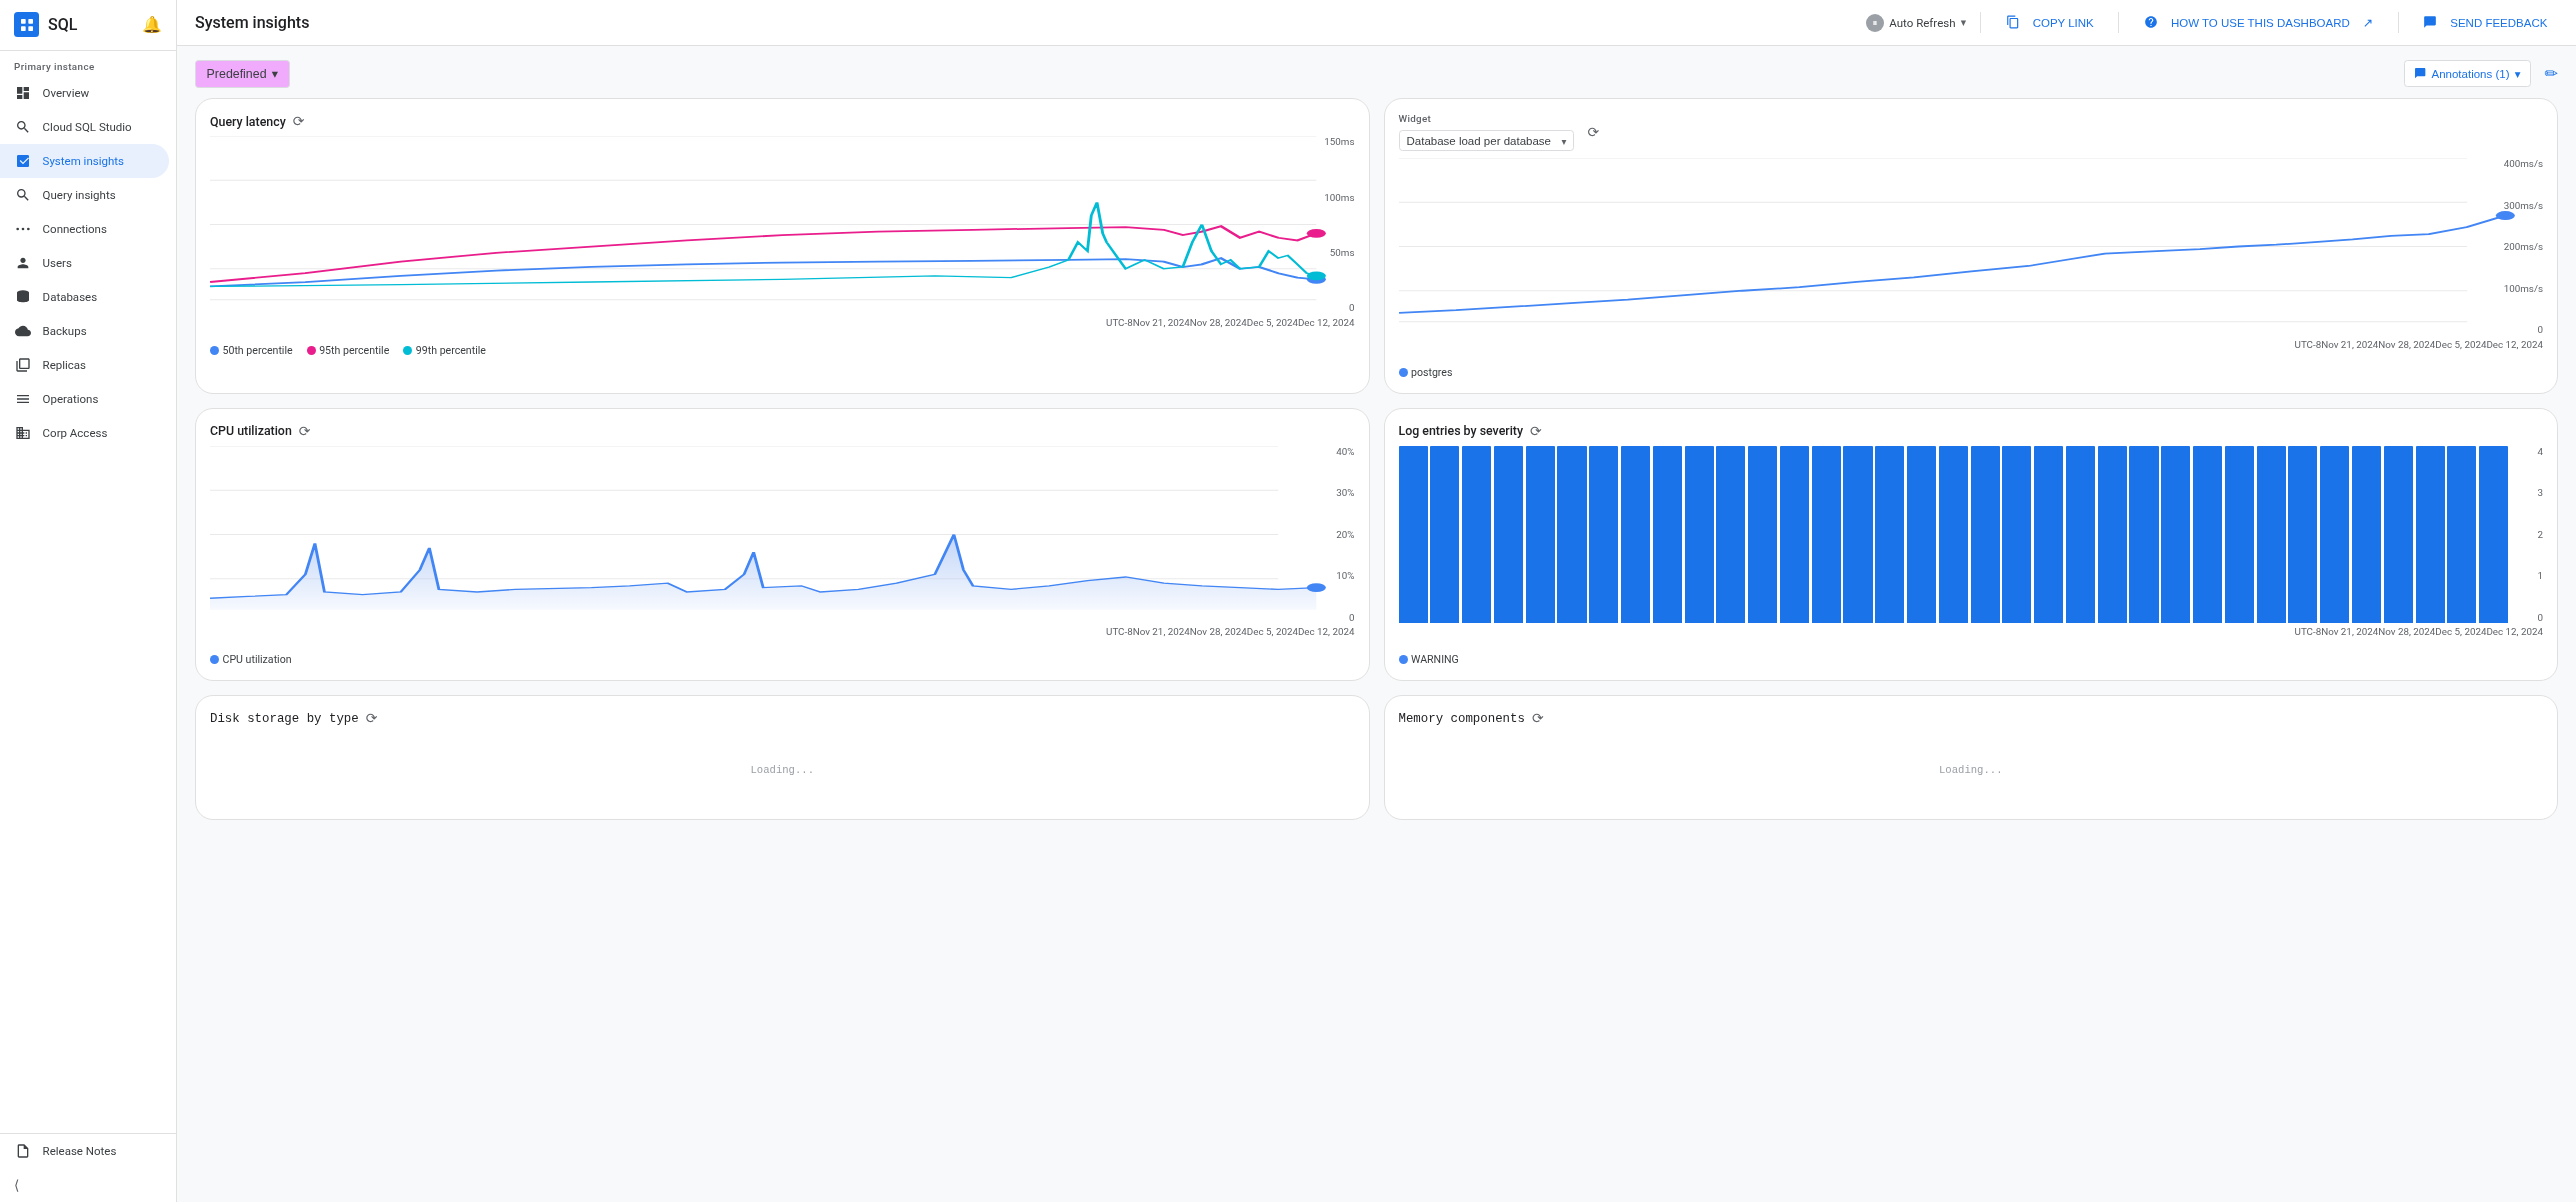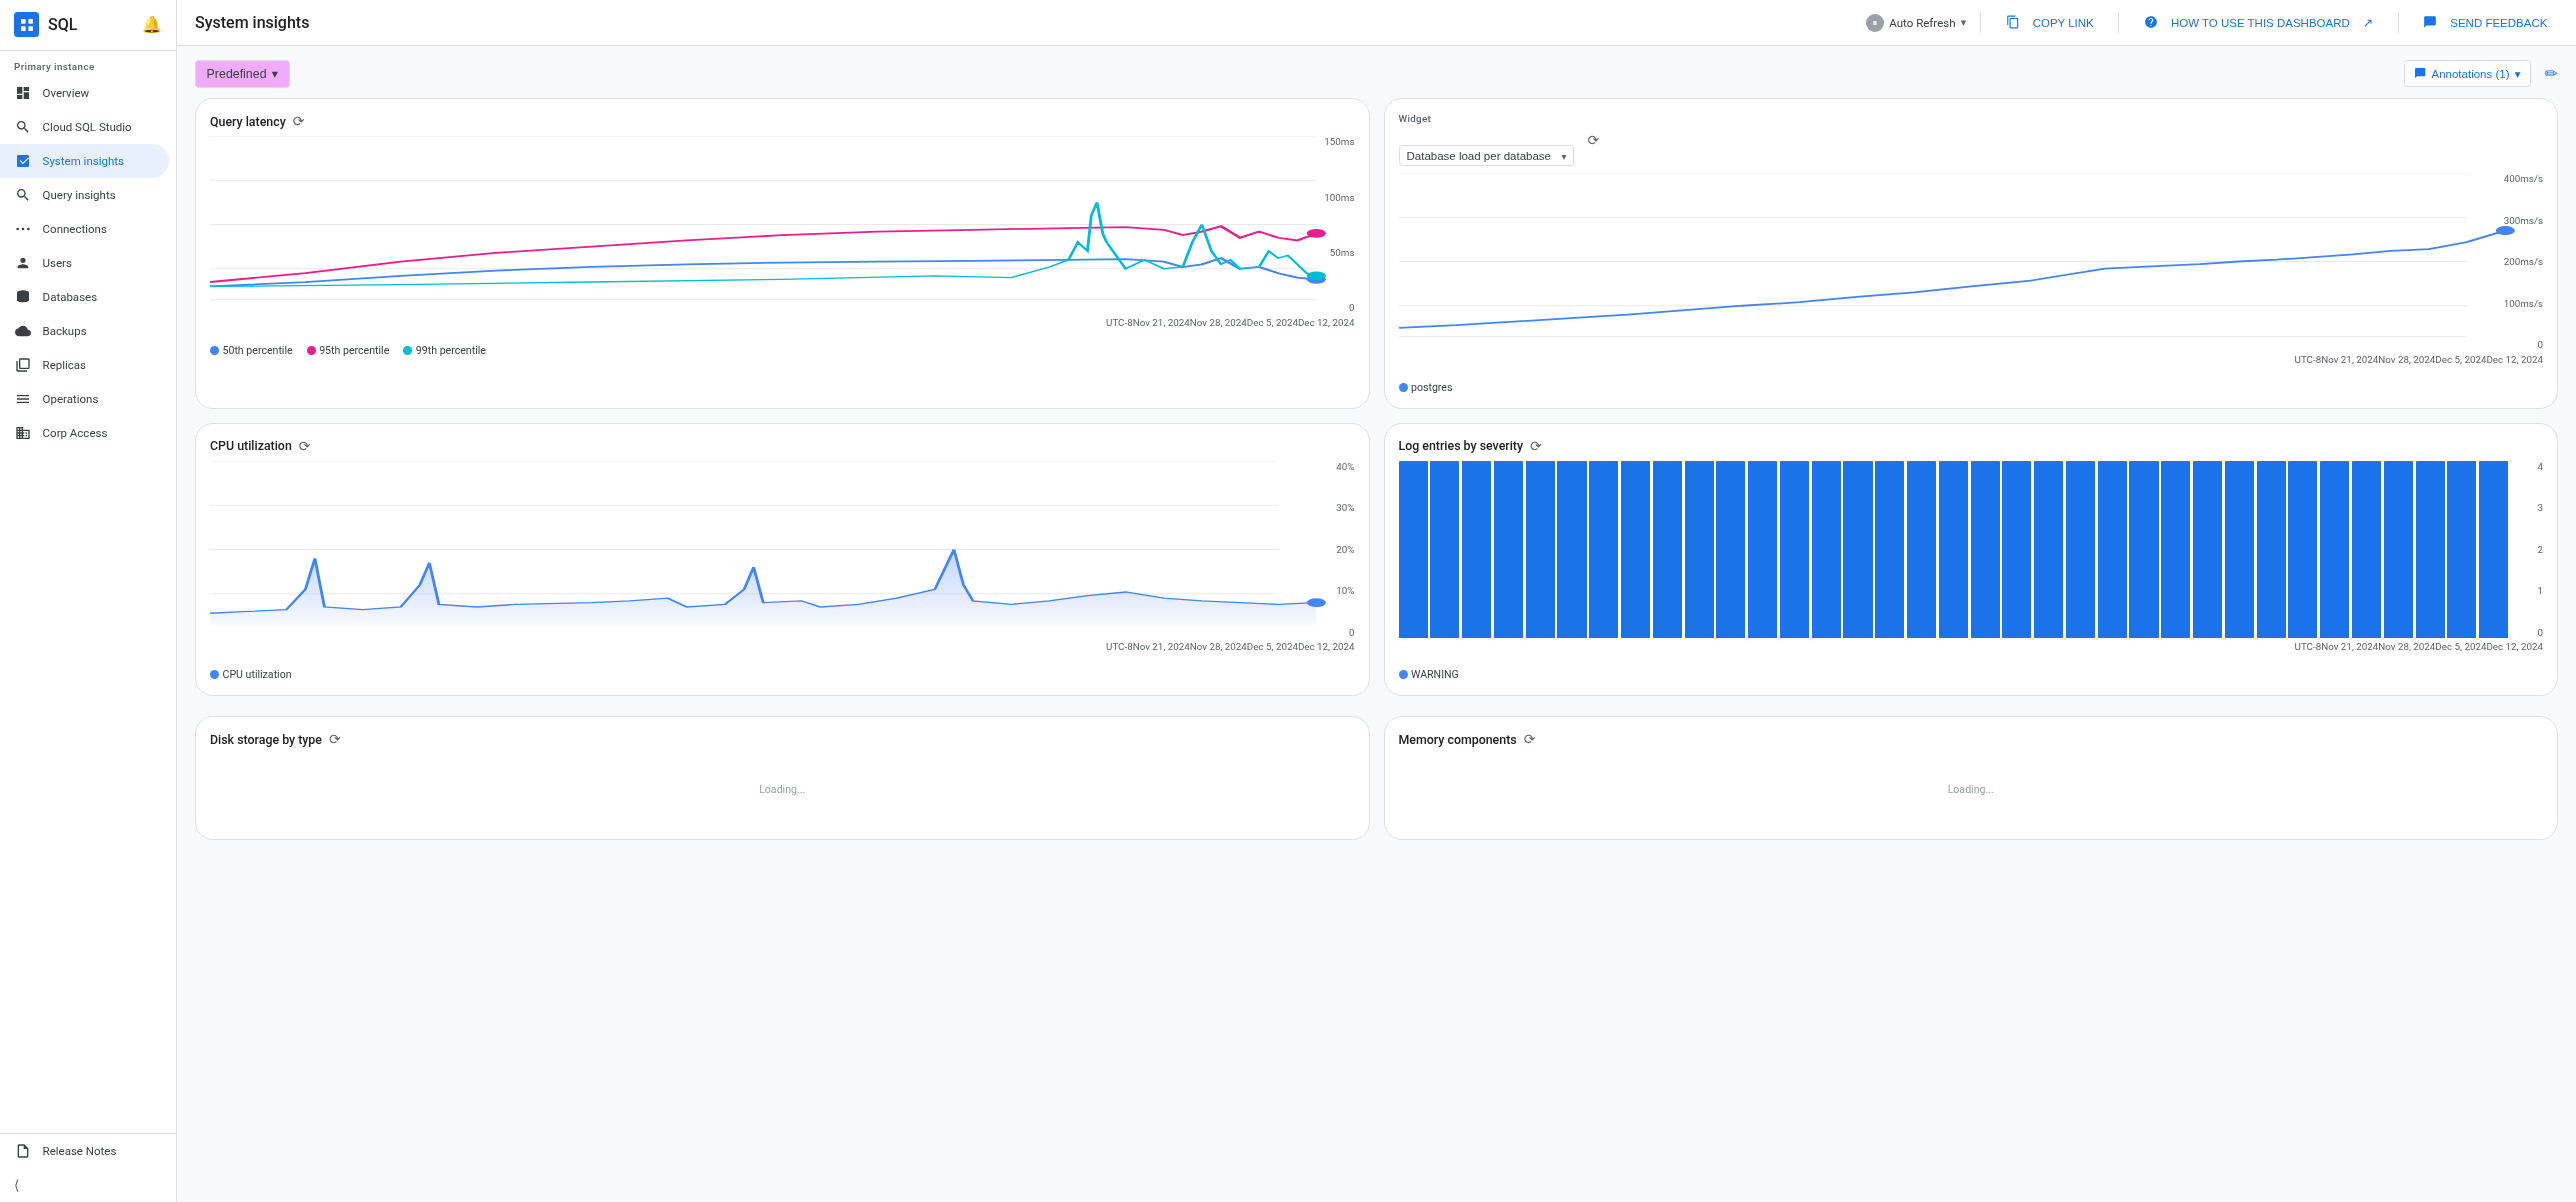--- a/index.html
+++ b/index.html
@@ -55,21 +55,21 @@
     .legend-item { display: flex; align-items: center; gap: 3.5px; font-size: 10.6px; color: #3c4043; }
     .legend-dot { width: 9px; height: 9px; border-radius: 50%; flex-shrink: 0; }
     .y-axis-labels { position: absolute; right: 0; top: 0; height: 100%; display: flex; flex-direction: column; justify-content: space-between; font-size: 9.8px; color: #5f6368; text-align: right; pointer-events: none; }
     .x-axis-labels { display: flex; justify-content: flex-end; font-size: 9.8px; color: #5f6368; margin-top: 3.5px; }
 
     
     .bar-chart-area { position: relative; width: 100%; height: 177px; display: flex; align-items: flex-end; gap: 2.7px; padding-right: 35px; }
     .bar { flex: 1; background: #1a73e8; border-radius: 0.9px 0.9px 0 0; }
     .bar-y-labels { position: absolute; right: 0; top: 0; height: 100%; display: flex; flex-direction: column; justify-content: space-between; font-size: 9.8px; color: #5f6368; text-align: right; }
 
-    .widget-label { font-size: 9.8px; color: #5f6368; font-weight: 500; letter-spacing: 0.3px; margin-bottom: 21px; }
+    .widget-label { font-size: 9.8px; color: #5f6368; font-weight: 500; letter-spacing: 0.3px; margin-bottom: 6px; }
   </style>
 </head>
 <body>
 
 <nav class="sidebar">
   <div class="sidebar-header">
     <div class="sidebar-logo">
       <svg width="16" height="16" viewBox="0 0 24 24" fill="none">
         <rect x="3" y="3" width="7" height="7" rx="1" fill="white"></rect>
         <rect x="14" y="3" width="7" height="7" rx="1" fill="white"></rect>
@@ -460,21 +460,21 @@
         </div>
         <div class="chart-legend">
           <div class="legend-item">
             <div class="legend-dot" style="background:#4285f4;"></div>
             <span>WARNING</span>
           </div>
         </div>
       </div>
     </div>
 
-    <div class="charts-grid" style="margin-top:20px;">
+    <div class="charts-grid" style="margin-top:14px;font-family:Liberation Mono, monospace;">
       <div class="chart-card">
         <div class="chart-header">
           <span class="chart-title">Disk storage by type</span>
           <span class="refresh-icon">⟳</span>
         </div>
         <div style="height:71px;display:flex;align-items:center;justify-content:center;color:#9aa0a6;font-size:10.6px;">Loading...</div>
       </div>
       <div class="chart-card">
         <div class="chart-header">
           <span class="chart-title">Memory components</span>

